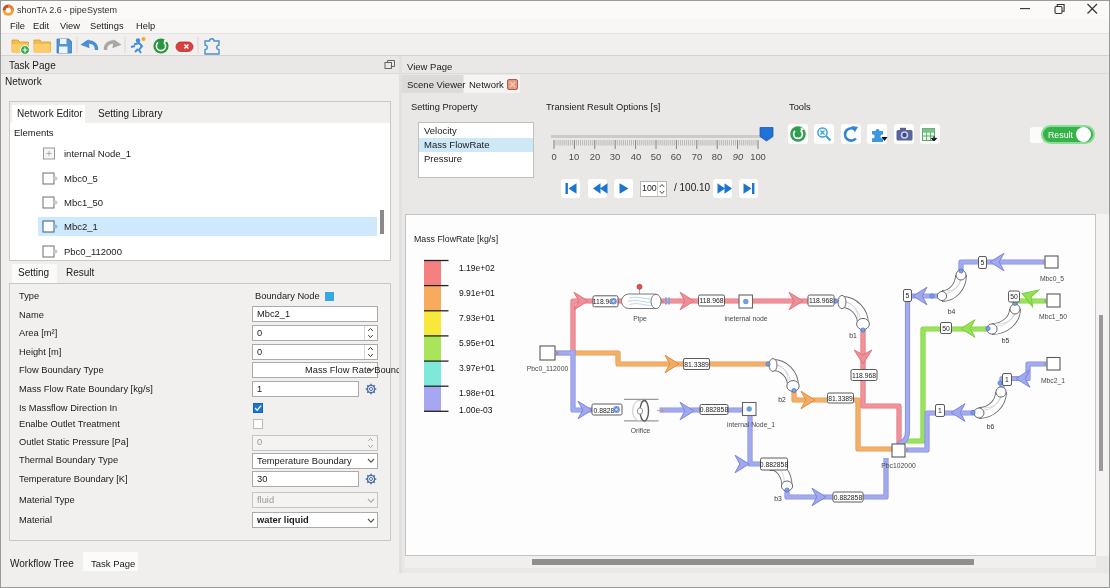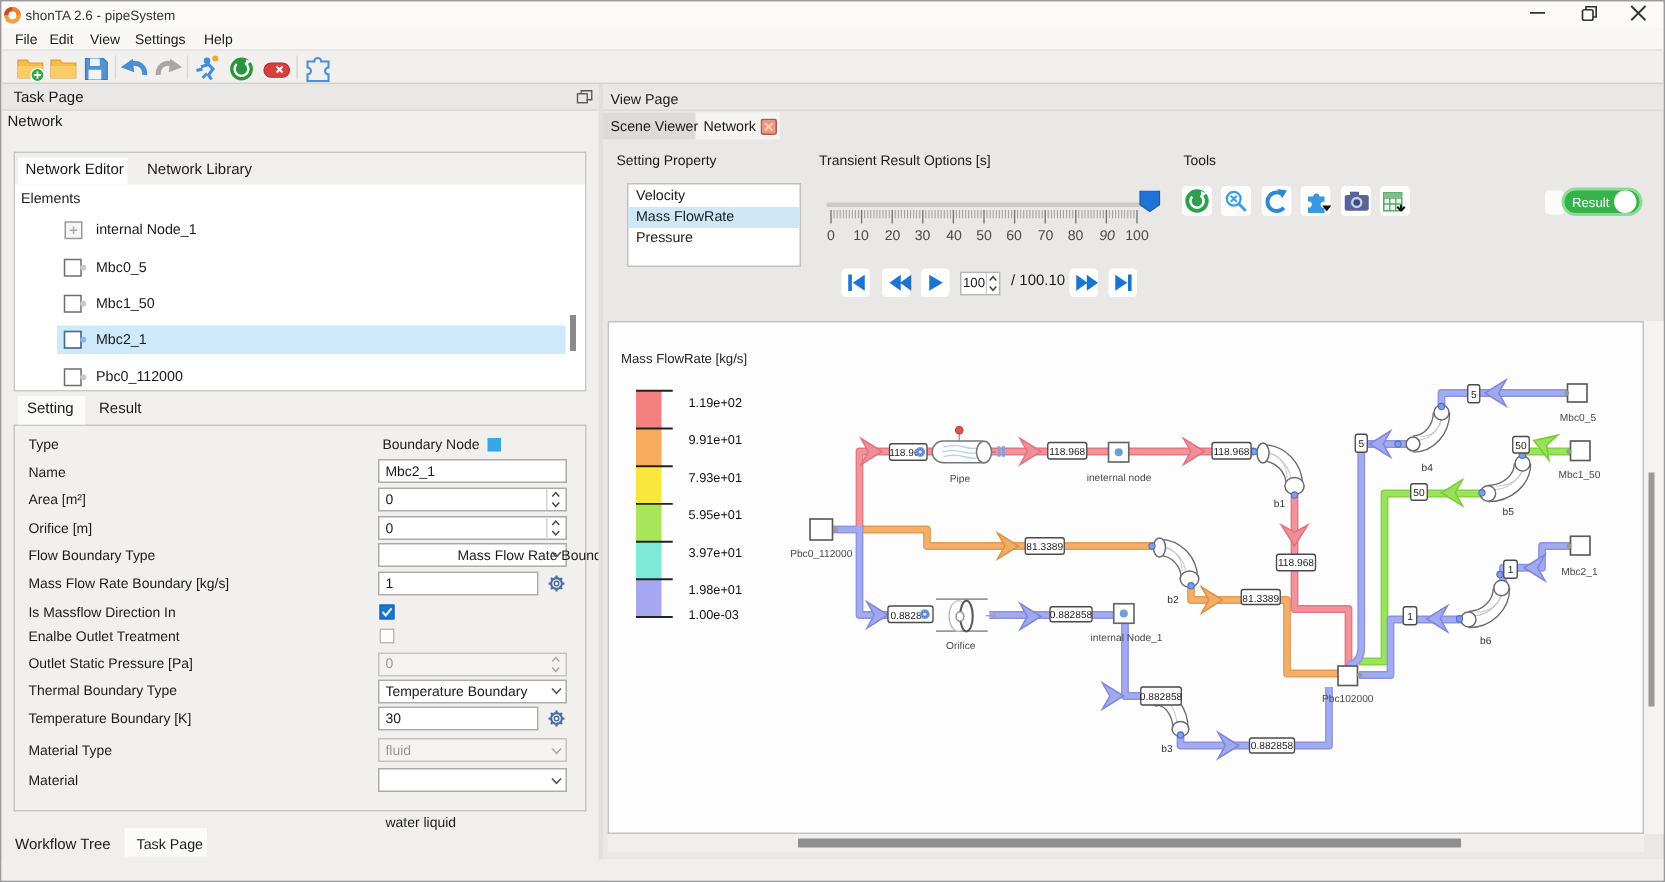--- a/index.html
+++ b/index.html
@@ -83,21 +83,21 @@
     <rect x="1" y="3.5" width="6.5" height="6" fill="#eae8e7" stroke="#555" stroke-width="0.9"></rect>
     <path d="M3.5,3.5 v-2 h7 v6 h-3.5" fill="none" stroke="#555" stroke-width="0.9"></path>
   </svg>
   <div class="txt" style="left:4px;top:75px;font-size:10px;">Network</div>
 
   <div class="abs" style="left:8px;top:100px;width:382px;height:160px;background:#fff;border:1px solid #c9c7c6;box-sizing:border-box;"></div>
 
   <div class="abs" style="left:9px;top:101px;width:380px;height:21px;background:#f1efee;"></div>
   <div class="abs" style="left:11px;top:104px;width:73px;height:18px;background:#fff;"></div>
   <div class="txt" style="left:16px;top:107px;font-size:10px;">Network Editor</div>
-  <div class="txt" style="left:97px;top:107px;font-size:10px;">Network Library</div>
+  <div class="txt" style="left:97px;top:107px;font-size:10px;">Setting Library</div>
   <div class="txt" style="left:13px;top:126px;font-size:9.5px;">Elements</div>
 
   <div class="abs" style="left:37px;top:216px;width:339px;height:19px;background:#cfe9fc;"></div>
 
   <svg class="abs" style="left:40px;top:140px" width="30" height="120" viewBox="0 0 30 120">
 
     <rect x="2.5" y="7" width="11" height="11" fill="#f5f5f5" stroke="#9a9a9a" stroke-width="1"></rect>
     <path d="M8,10 v5 M5.5,12.5 h5" stroke="#aaa" stroke-width="1"></path>
 
     <rect x="2" y="32" width="11" height="11" fill="#fff" stroke="#6e6e6e" stroke-width="1"></rect>
@@ -121,21 +121,21 @@
   <div class="abs" style="left:379px;top:209px;width:4px;height:24px;background:#8a8a8a;"></div>
 
   <div class="abs" style="left:8px;top:282px;width:382px;height:258px;background:#f1f0ef;border:1px solid #c9c7c6;box-sizing:border-box;"></div>
   <div class="abs" style="left:11px;top:263px;width:45px;height:19px;background:#fafaf9;"></div>
   <div class="txt" style="left:17px;top:266px;font-size:10px;">Setting</div>
   <div class="txt" style="left:65px;top:266px;font-size:10px;">Result</div>
 
   <div class="txt" style="left:18px;top:290px;font-size:9.3px;">Type</div>
   <div class="txt" style="left:18px;top:309px;font-size:9.3px;">Name</div>
   <div class="txt" style="left:18px;top:327px;font-size:9.3px;">Area [m²]</div>
-  <div class="txt" style="left:18px;top:346px;font-size:9.3px;">Orifice [m]</div>
+  <div class="txt" style="left:18px;top:346px;font-size:9.3px;">Height [m]</div>
   <div class="txt" style="left:18px;top:364px;font-size:9.3px;">Flow Boundary Type</div>
   <div class="txt" style="left:18px;top:383px;font-size:9.3px;">Mass Flow Rate Boundary [kg/s]</div>
   <div class="txt" style="left:18px;top:402px;font-size:9.3px;">Is Massflow Direction In</div>
   <div class="txt" style="left:18px;top:418px;font-size:9.3px;">Enalbe Outlet Treatment</div>
   <div class="txt" style="left:18px;top:436px;font-size:9.3px;">Outlet Static Pressure [Pa]</div>
   <div class="txt" style="left:18px;top:454px;font-size:9.3px;">Thermal Boundary Type</div>
   <div class="txt" style="left:18px;top:473px;font-size:9.3px;">Temperature Boundary [K]</div>
   <div class="txt" style="left:18px;top:494px;font-size:9.3px;">Material Type</div>
   <div class="txt" style="left:18px;top:514px;font-size:9.3px;">Material</div>
 
@@ -207,21 +207,21 @@
     <circle cx="6" cy="6" r="1.5" fill="#fff" stroke="#4a6fa5" stroke-width="1"></circle>
   </svg>
 
   <div class="abs" style="left:251px;top:491px;width:126px;height:16px;background:#f4f3f2;border:1px solid #c6c4c2;box-sizing:border-box;"></div>
   <div class="txt" style="left:256px;top:494px;font-size:9.3px;color:#9a9896;">fluid</div>
   <svg class="abs" style="left:366px;top:497px" width="8" height="6" viewBox="0 0 8 6">
       <path d="M1,1 l3,3.2 3,-3.2" fill="none" stroke="#aaa" stroke-width="1.1"></path>
     </svg>
 
   <div class="abs" style="left:251px;top:511px;width:126px;height:16px;background:#fff;border:1px solid #adaba9;box-sizing:border-box;"></div>
-  <div class="txt" style="left:256px;top:542px;font-size:9.3px;">water liquid</div>
+  <div class="txt" style="left:256px;top:514px;font-size:9.3px;font-weight:bold;">water liquid</div>
   <svg class="abs" style="left:366px;top:517px" width="8" height="6" viewBox="0 0 8 6">
       <path d="M1,1 l3,3.2 3,-3.2" fill="none" stroke="#555" stroke-width="1.1"></path>
     </svg>
 
   <div class="abs" style="left:82px;top:551px;width:55px;height:19px;background:#fbfbfa;"></div>
   <div class="txt" style="left:9px;top:557px;font-size:10px;">Workflow Tree</div>
   <div class="txt" style="left:90px;top:557px;font-size:9.5px;">Task Page</div>
 
   <div class="abs" style="left:398px;top:55px;width:3px;height:531px;background:#e2e0df;"></div>
 

